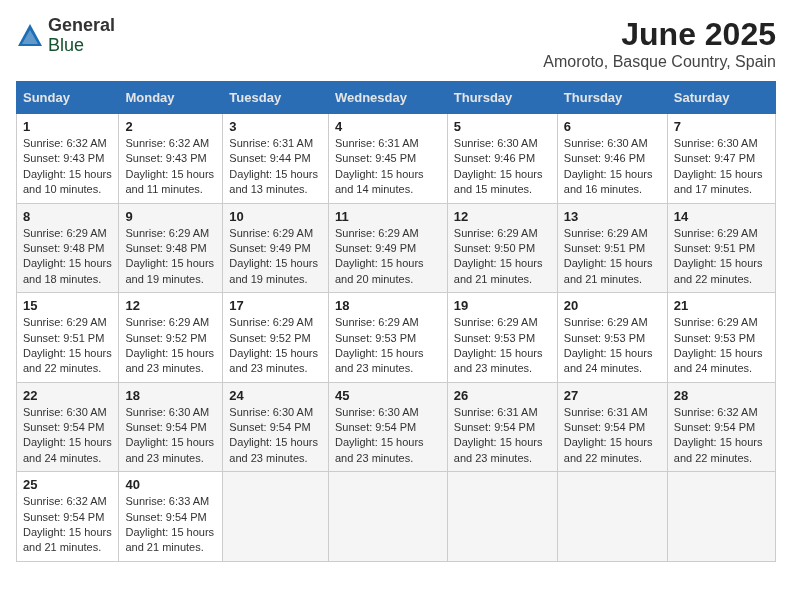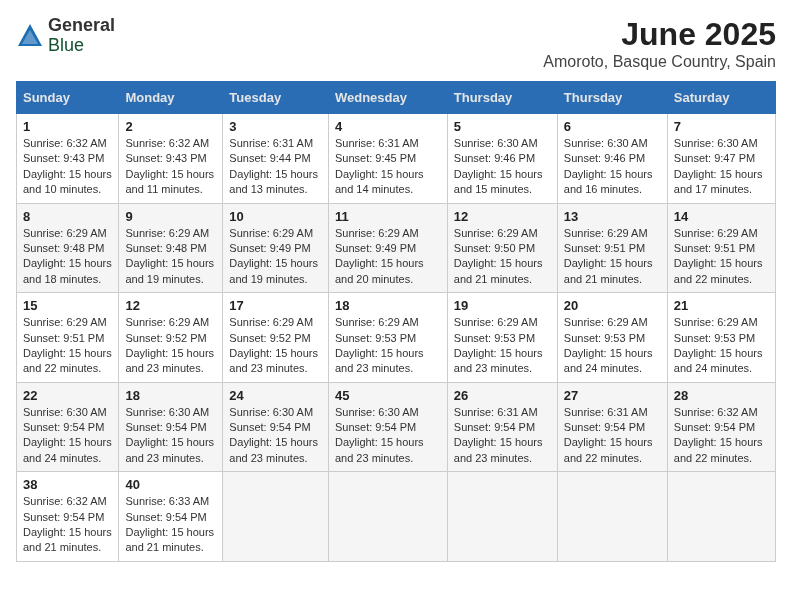--- a/index.html
+++ b/index.html
@@ -156,21 +156,21 @@
       <tr>
         <td><span class="day-num">22</span><span class="day-info">Sunrise: 6:30 AM<br>Sunset: 9:54 PM<br>Daylight: 15 hours and 24 minutes.</span></td>
         <td><span class="day-num">18</span><span class="day-info">Sunrise: 6:30 AM<br>Sunset: 9:54 PM<br>Daylight: 15 hours and 23 minutes.</span></td>
         <td><span class="day-num">24</span><span class="day-info">Sunrise: 6:30 AM<br>Sunset: 9:54 PM<br>Daylight: 15 hours and 23 minutes.</span></td>
         <td><span class="day-num">45</span><span class="day-info">Sunrise: 6:30 AM<br>Sunset: 9:54 PM<br>Daylight: 15 hours and 23 minutes.</span></td>
         <td><span class="day-num">26</span><span class="day-info">Sunrise: 6:31 AM<br>Sunset: 9:54 PM<br>Daylight: 15 hours and 23 minutes.</span></td>
         <td><span class="day-num">27</span><span class="day-info">Sunrise: 6:31 AM<br>Sunset: 9:54 PM<br>Daylight: 15 hours and 22 minutes.</span></td>
         <td><span class="day-num">28</span><span class="day-info">Sunrise: 6:32 AM<br>Sunset: 9:54 PM<br>Daylight: 15 hours and 22 minutes.</span></td>
       </tr>
       <tr>
-        <td><span class="day-num">38</span><span class="day-info">Sunrise: 6:32 AM<br>Sunset: 9:54 PM<br>Daylight: 15 hours and 21 minutes.</span></td>
+        <td><span class="day-num">25</span><span class="day-info">Sunrise: 6:32 AM<br>Sunset: 9:54 PM<br>Daylight: 15 hours and 21 minutes.</span></td>
         <td><span class="day-num">40</span><span class="day-info">Sunrise: 6:33 AM<br>Sunset: 9:54 PM<br>Daylight: 15 hours and 21 minutes.</span></td>
         <td class="empty-cell"></td>
         <td class="empty-cell"></td>
         <td class="empty-cell"></td>
         <td class="empty-cell"></td>
         <td class="empty-cell"></td>
       </tr>
     </tbody>
 </table>
 

